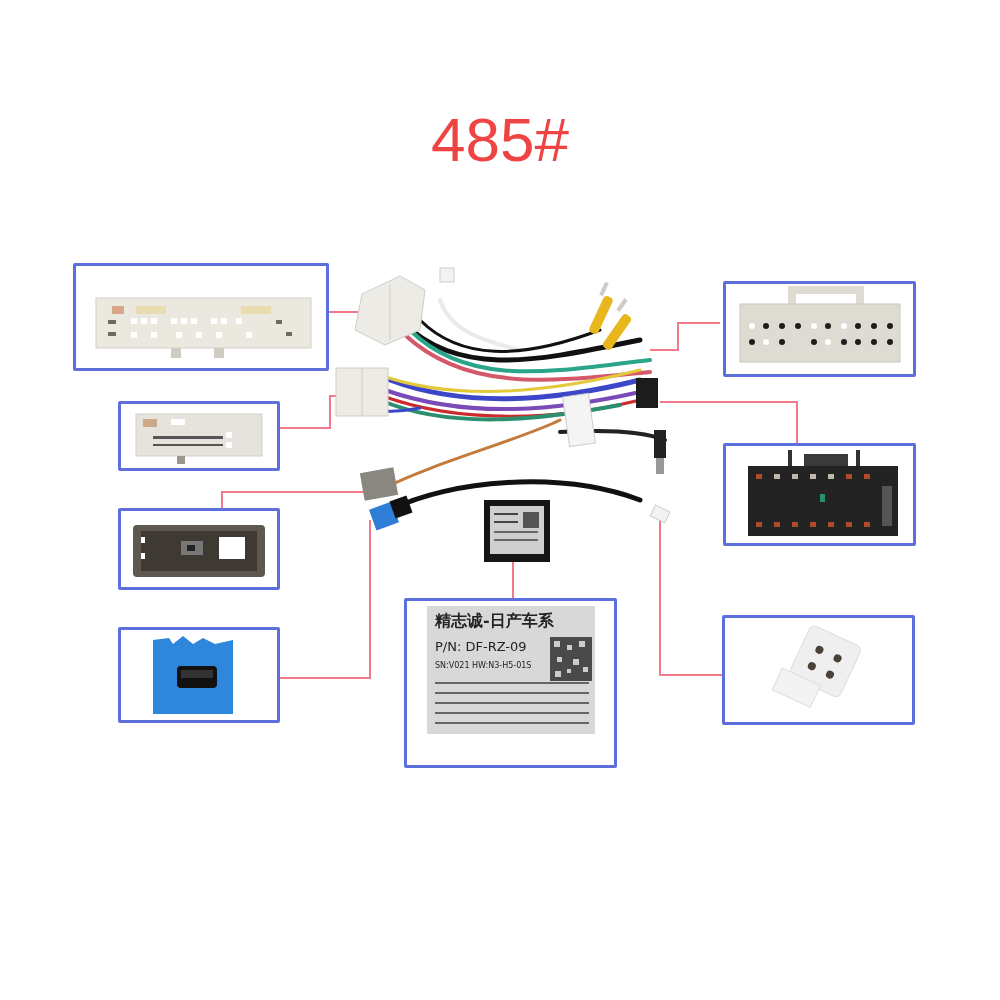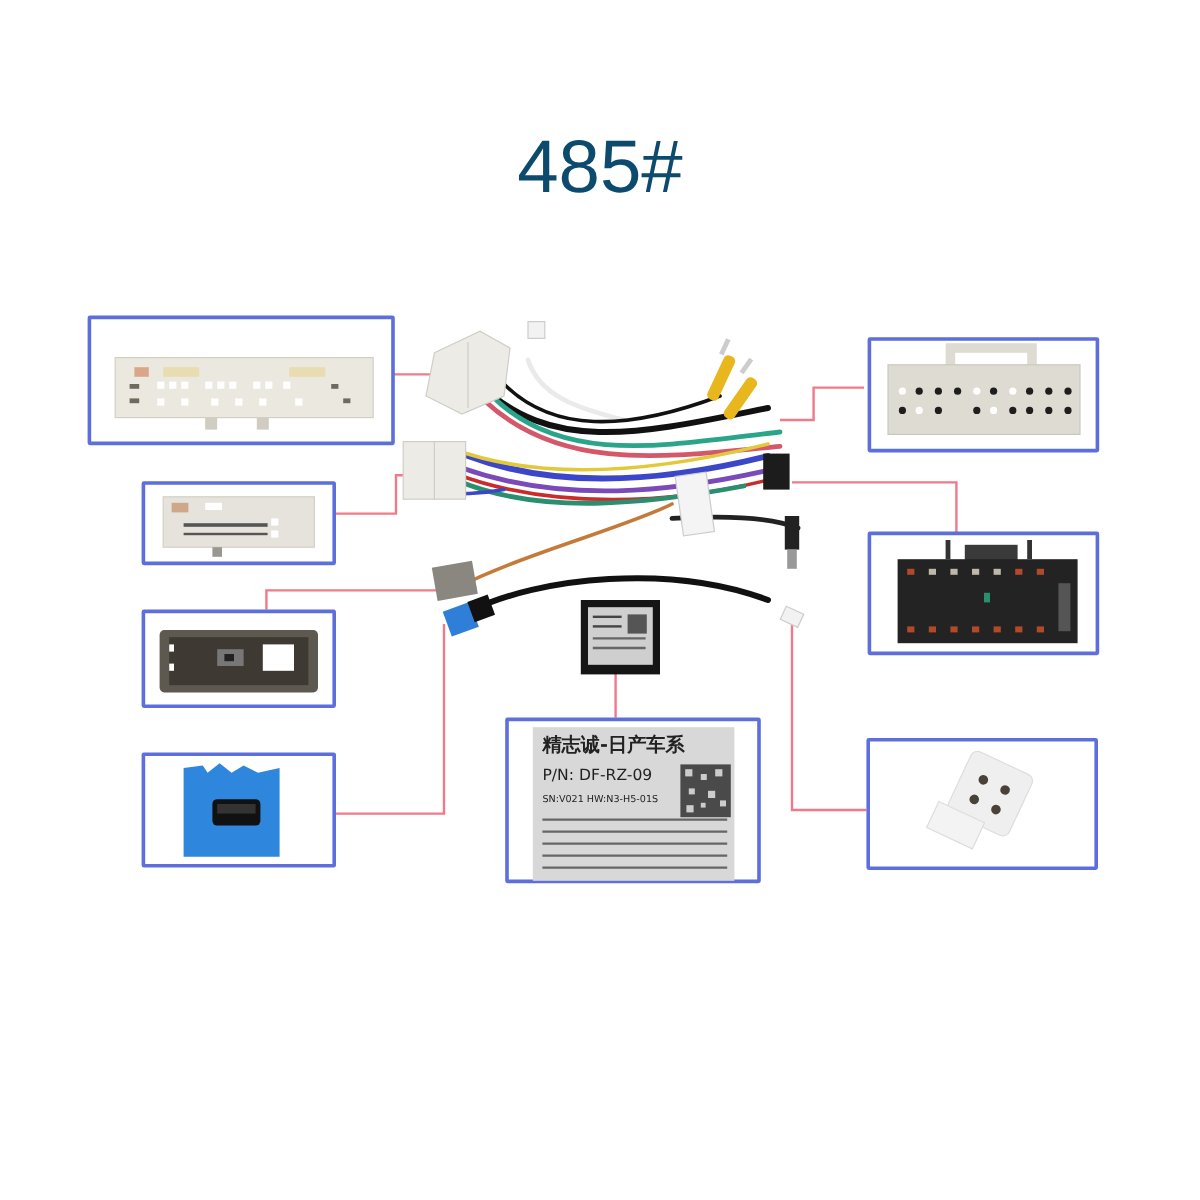--- a/index.html
+++ b/index.html
@@ -1,17 +1,17 @@
 <!DOCTYPE html>
 <html><head>
 <meta charset="utf-8">
 <style>
   html,body{margin:0;padding:0;background:#fff;}
   body{width:1000px;height:1000px;position:relative;overflow:hidden;font-family:"Liberation Sans",sans-serif;}
-  .title{position:absolute;left:0;top:100px;width:1000px;text-align:center;color:#0c4a6e;font-size:62px;font-family:"Liberation Sans",sans-serif;line-height:80px;}
+  .title{position:absolute;left:0;top:100px;width:1000px;text-align:center;color:#ef4444;font-size:62px;font-family:"Liberation Sans",sans-serif;line-height:80px;}
   .box{position:absolute;border:3px solid #5d6fdc;box-sizing:border-box;background:#fff;border-radius:2px;}
   svg{position:absolute;left:0;top:0;}
   .label-text{position:absolute;font-family:"DejaVu Sans",sans-serif;color:#222;}
 </style>
 </head>
 <body>
 
 <div class="title">485#</div>
 
 <svg width="1000" height="1000">
@@ -156,21 +156,21 @@
 </div>
 
 <div class="box" style="left:118px;top:627px;width:162px;height:96px;">
   <svg width="156" height="90">
     <path d="M32,10 L48,8 L52,14 L62,6 L72,14 L82,8 L94,14 L112,10 L112,84 L32,84 Z" fill="#2f86dd"></path>
     <rect x="56" y="36" width="40" height="22" rx="4" fill="#111"></rect>
     <rect x="60" y="40" width="32" height="8" fill="#333"></rect>
   </svg>
 </div>
 
-<div class="box" style="left:421px;top:598px;width:213px;height:138px;">
+<div class="box" style="left:404px;top:598px;width:213px;height:170px;">
   <div style="position:absolute;left:20px;top:5px;width:168px;height:128px;background:#d8d8d8;"></div>
   <div class="label-text" style="left:28px;top:10px;font-size:16px;font-weight:bold;">精志诚-日产车系</div>
   <div class="label-text" style="left:28px;top:38px;font-size:13px;">P/N: DF-RZ-09</div>
   <div class="label-text" style="left:28px;top:60px;font-size:8px;">SN:V021  HW:N3-H5-01S</div>
   <svg width="213" height="138">
     <rect x="143" y="36" width="42" height="44" fill="#4a4a4a"></rect>
     <g fill="#ccc">
       <rect x="147" y="40" width="6" height="6"></rect>
         <rect x="160" y="44" width="5" height="5"></rect>
         <rect x="172" y="40" width="6" height="6"></rect>

